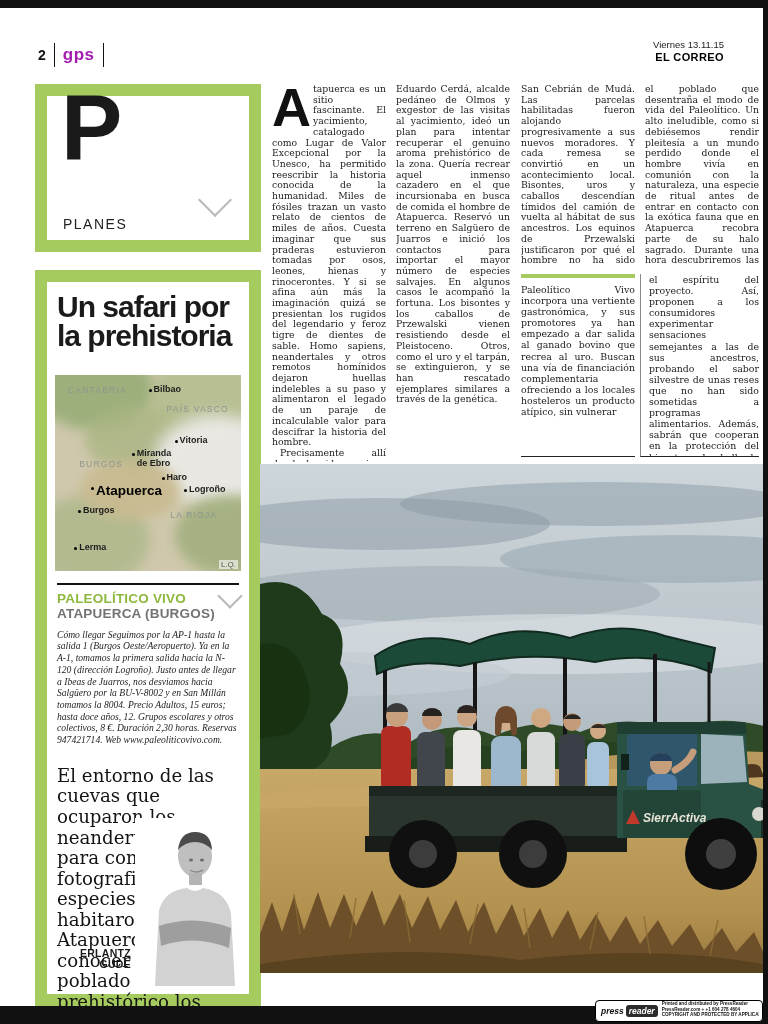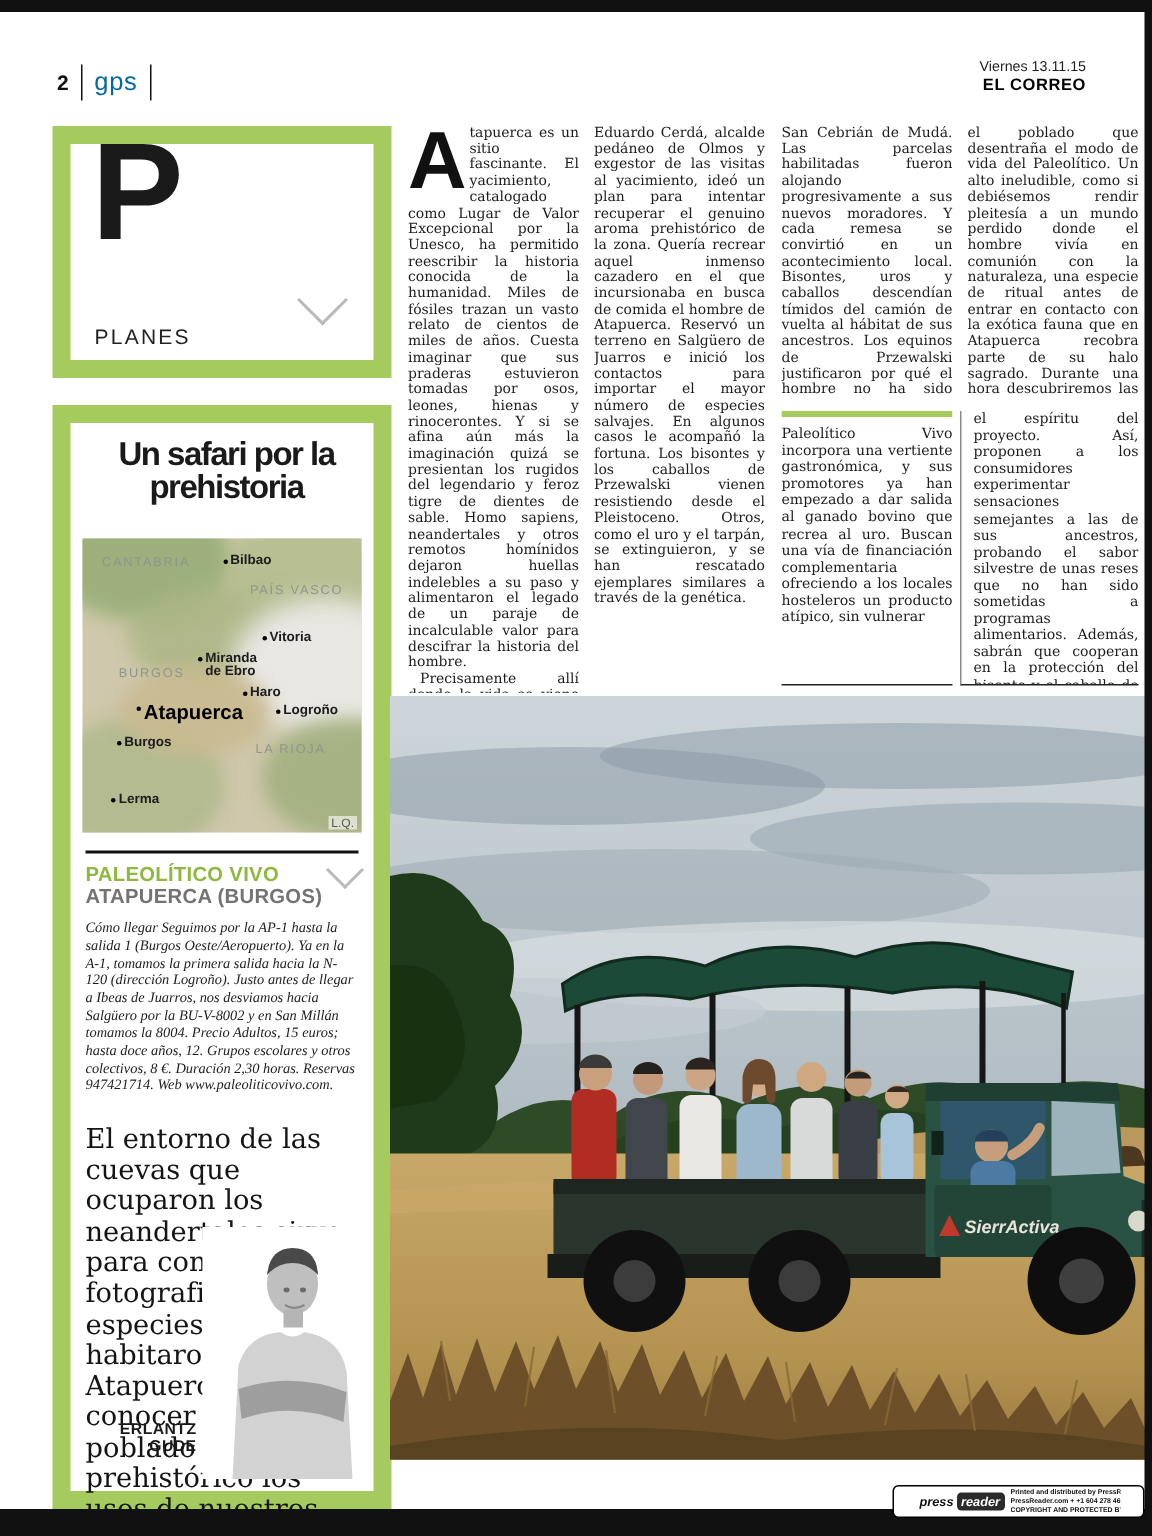--- a/index.html
+++ b/index.html
@@ -7,37 +7,37 @@
   .page{position:relative;width:768px;height:1024px;background:#ffffff;overflow:hidden;
         -webkit-hyphens:auto;hyphens:auto;}
   .frame-top{position:absolute;left:0;top:0;width:768px;height:8px;background:#111;}
   .frame-right{position:absolute;right:0;top:0;width:5px;height:1024px;background:#111;}
   .frame-bottom{position:absolute;left:0;top:1006px;width:768px;height:18px;background:#111;}
 
   
   .hdr{position:absolute;left:38px;top:42px;height:26px;display:flex;align-items:center;}
   .hdr .pagenum{font-weight:bold;font-size:14px;color:#111;}
   .hdr .vbar{width:1px;height:24px;background:#111;margin:0 8px;}
-  .hdr .section{font-weight:normal;font-size:17px;color:#0369a1;letter-spacing:.5px;}
+  .hdr .section{font-weight:bold;font-size:17px;color:#a21caf;letter-spacing:.5px;}
   .hdr-right{position:absolute;right:44px;top:40px;text-align:right;line-height:1.15;}
   .hdr-right .date{font-size:9.5px;color:#222;}
   .hdr-right .masthead{font-size:11px;font-weight:800;color:#000;letter-spacing:.4px;}
 
   
   .greenbox{position:absolute;background:var(--accent);}
   .greenbox .inner{position:absolute;left:12px;top:12px;right:12px;bottom:12px;background:#fff;}
   .planes-box{left:35px;top:84px;width:226px;height:168px;}
   .planes-letter{position:absolute;left:14px;top:-14px;font-size:92px;font-weight:900;color:#1a1a1a;line-height:1;letter-spacing:-4px;}
   .planes-label{position:absolute;left:16px;bottom:8px;font-size:14px;color:#222;letter-spacing:1.5px;}
   .chev{width:22px;height:22px;border-right:2px solid #b9b9b9;border-bottom:2px solid #b9b9b9;transform:rotate(45deg);}
   .planes-chev{position:absolute;right:22px;bottom:28px;}
 
   .feature-box{left:35px;top:270px;width:226px;height:736px;}
   .feature-box .inner{padding:0;}
-  .headline{margin:10px 4px 0 10px;font-size:22px;line-height:.98;font-weight:800;color:#1a1a1a;letter-spacing:-1px;text-align:center;}
+  .headline{margin:10px 4px 0 10px;font-size:30px;line-height:.98;font-weight:800;color:#1a1a1a;letter-spacing:-1px;}
 
   
   .map{position:relative;margin:24px 8px 0 8px;height:196px;background:#cfc8ac;overflow:hidden;}
   .blob{position:absolute;border-radius:50%;filter:blur(6px);}
   .map-label{position:absolute;white-space:pre-line;}
   .map-region{font-size:8.5px;font-weight:400;color:#8f958d;letter-spacing:1.2px;}
   .map-city{font-size:9px;font-weight:bold;color:#1c1c1c;line-height:1.05;}
   .map-site{font-size:13.5px;font-weight:800;color:#000;}
   .map-dot{position:absolute;width:3px;height:3px;background:#000;border-radius:50%;}
   .map-credit{position:absolute;right:3px;bottom:2px;font-size:8px;font-weight:normal;color:#555;background:rgba(255,255,255,.6);padding:0 2px;text-align:right;}
@@ -71,22 +71,22 @@
           font-family:"DejaVu Serif",serif;font-size:9.4px;line-height:11.1px;color:#1b1b1b;text-align:justify;}
   .menu-c1 .bar{border-top:4px solid var(--accent);margin-bottom:6px;}
   .menu-title{font-family:"Liberation Sans",sans-serif;font-weight:300;font-size:19px;line-height:1.1;
               color:#3c3c3c;letter-spacing:.3px;margin-bottom:14px;}
   .menu-c2{margin-left:5px;border-left:1px solid #8a8a8a;padding-left:8px;width:110px;}
 
   
   .photo{position:absolute;left:260px;top:464px;width:504px;height:509px;overflow:hidden;background:#b8c2c9;}
 
   
-  .pr{position:absolute;right:5px;bottom:12px;width:168px;height:22px;background:#fff;border:1px solid #000;
-      border-radius:4px;display:flex;align-items:center;padding:0 15px;box-sizing:border-box;}
+  .pr{position:absolute;right:5px;bottom:2px;width:168px;height:22px;background:#fff;border:1px solid #000;
+      border-radius:4px;display:flex;padding:0 3px;box-sizing:border-box;}
   .pr-logo{display:flex;align-items:center;font-weight:800;font-style:italic;font-size:8.5px;}
   .pr-press{color:#111;padding:1px 2px;}
   .pr-reader{color:#fff;background:#2b2b2b;border-radius:3px;padding:1px 3px;}
   .pr-txt{margin-left:4px;overflow:hidden;line-height:1.25;}
   .pr-txt div{font-size:4.6px;font-weight:bold;color:#111;white-space:nowrap;}
 </style>
 </head>
 <body>
 
 <div class="page">

